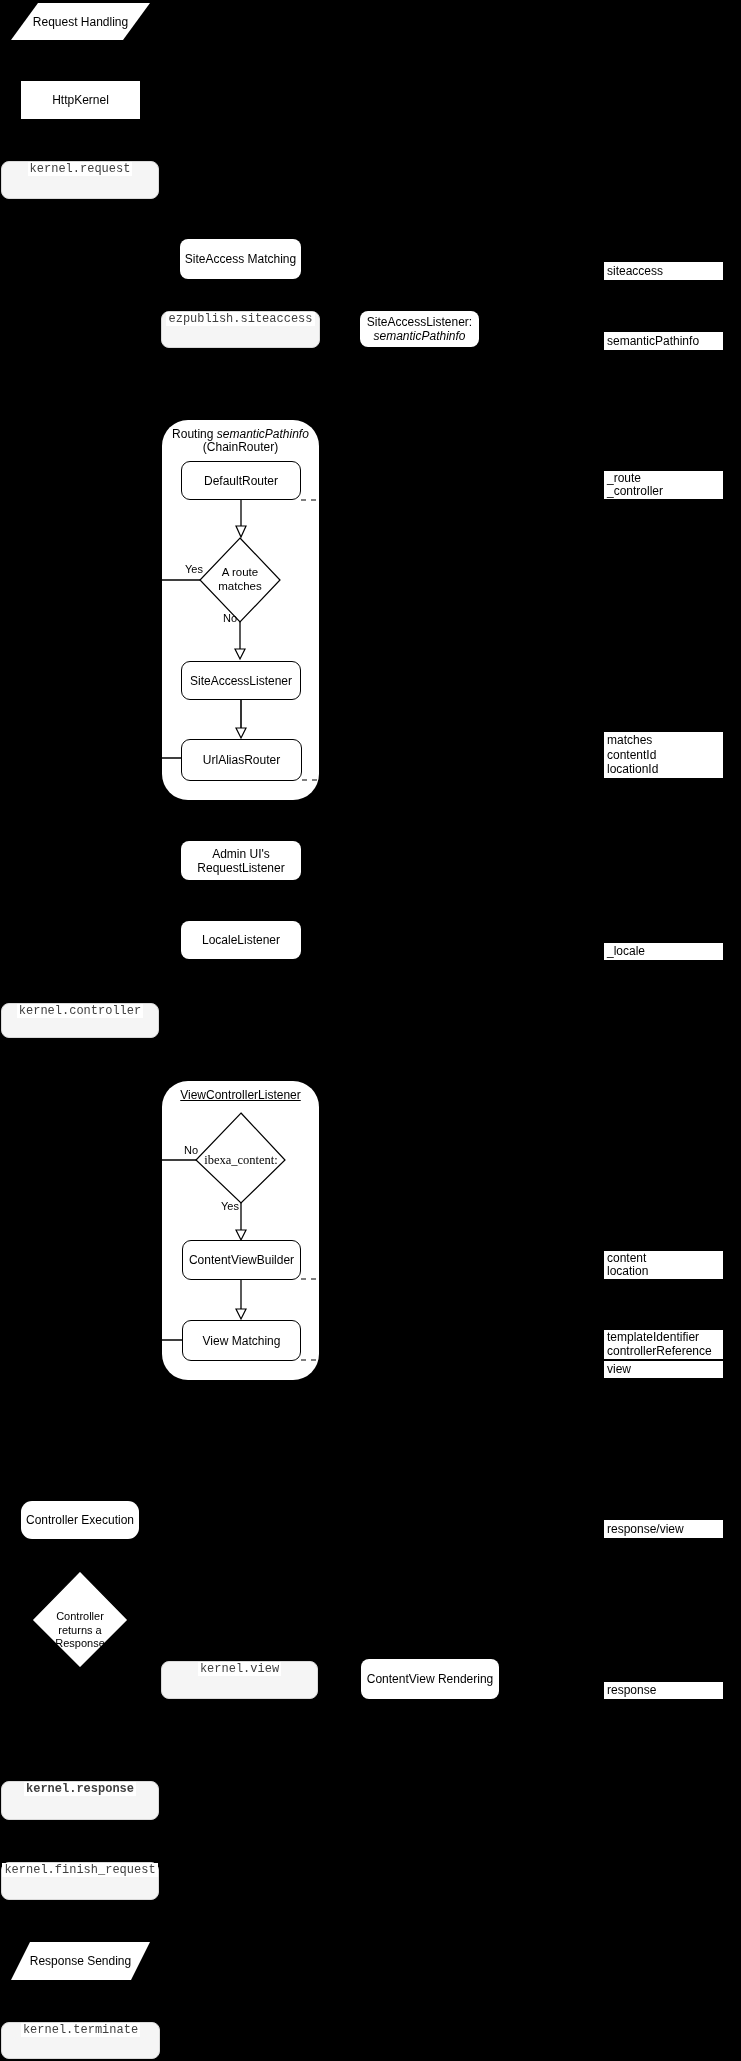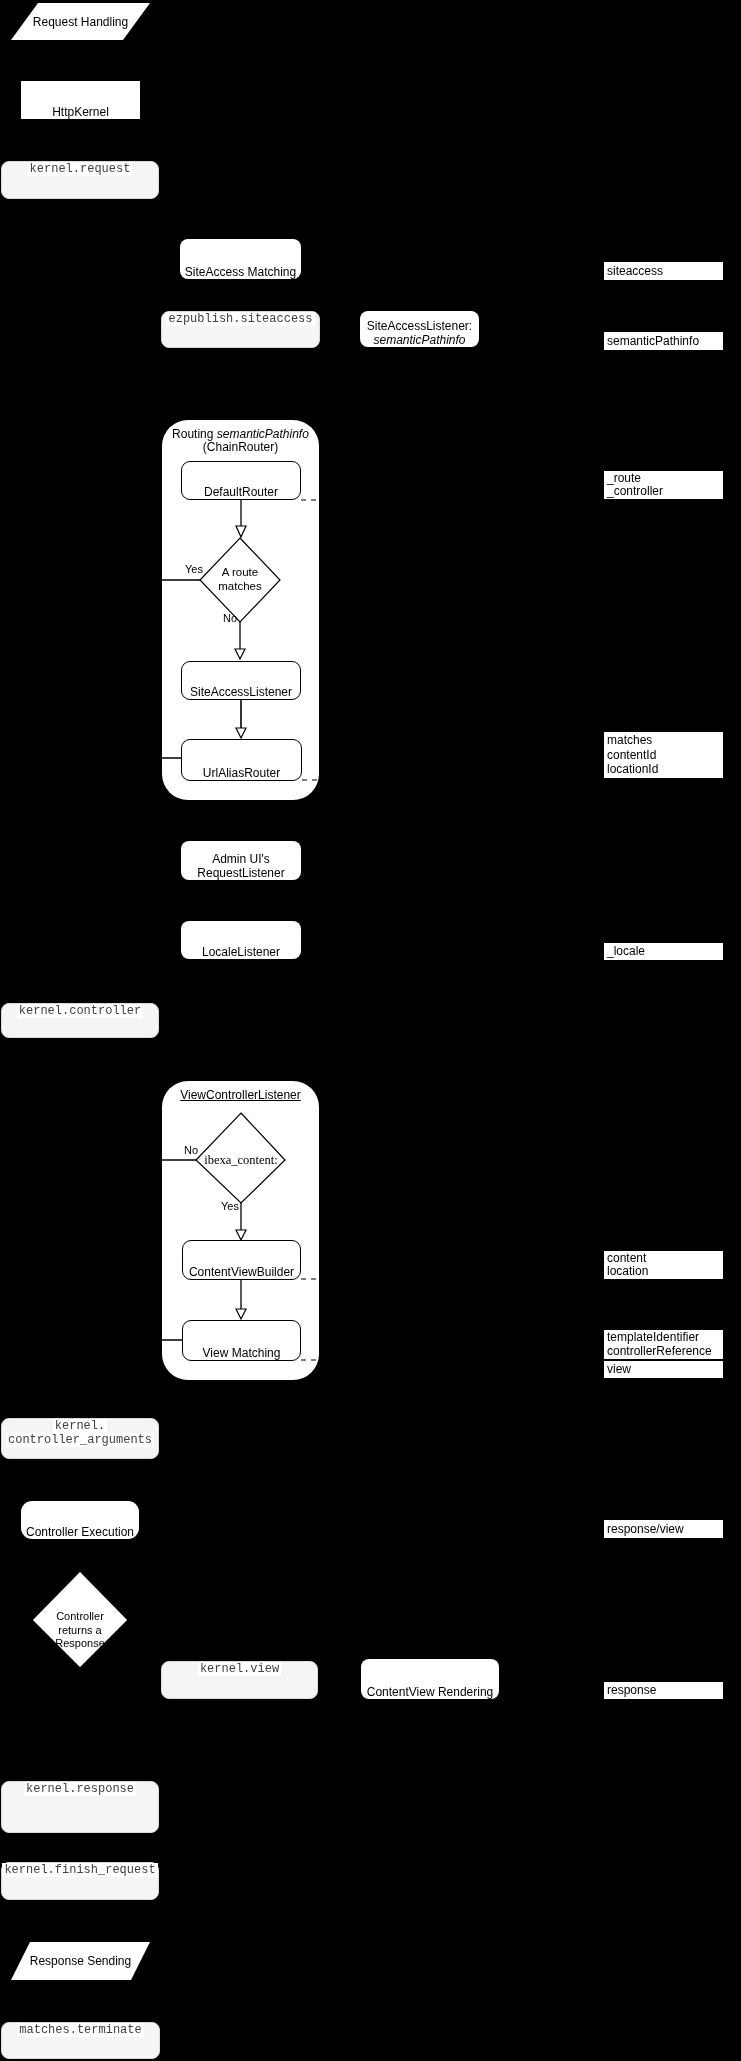--- a/index.html
+++ b/index.html
@@ -1,21 +1,21 @@
 <!DOCTYPE html>
 <html><head>
 <meta charset="utf-8">
 <style>
   html,body{margin:0;padding:0;background:#000;}
   #stage{position:relative;width:741px;height:2061px;background:#000;overflow:hidden;
          font-family:"Liberation Sans",sans-serif;color:#000;}
   .abs{position:absolute;box-sizing:border-box;}
   
   .node{background:#fff;color:#000;display:flex;flex-direction:column;align-items:center;
-        justify-content:flex-end;text-align:center;font-size:12px;line-height:14px;z-index:3;}
+        justify-content:center;text-align:center;font-size:12px;line-height:14px;z-index:3;}
   .rounded{border-radius:8px;}
   .bordered{border:1px solid #000;border-radius:9px;background:#fff;}
   
   .event{background:#f5f5f5;border:1px solid #d9d9d9;border-radius:8px;display:flex;
          flex-direction:column;align-items:center;justify-content:flex-start;z-index:3;}
   .event .strip{background:#fff;color:#404040;font-family:"Liberation Mono","DejaVu Sans Mono",monospace;
          font-size:12px;line-height:14px;padding:0 2px;white-space:nowrap;}
   
   .container-box{background:#fff;border-radius:26px;z-index:1;}
   .container-title{position:absolute;z-index:3;text-align:center;font-size:12px;line-height:13px;}
@@ -142,57 +142,53 @@
   <div class="branch-label" style="left:221px;top:1200px;">Yes</div>
 
   <div class="abs node bordered" style="left:182px;top:1240px;width:119px;height:40px;">
     <span>ContentViewBuilder</span>
   </div>
 
   <div class="abs node bordered" style="left:182px;top:1320px;width:119px;height:41px;">
     <span>View Matching</span>
   </div>
 
-  <div class="abs event" style="left:1px;top:1418px;width:158px;height:41px;">
-    <span class="strip">kernel.</span>
-    <span class="strip">controller_arguments</span>
-  </div>
 
   <div class="abs node" style="left:21px;top:1501px;width:118px;height:38px;border-radius:11px;">
     <span>Controller Execution</span>
   </div>
 
   <div class="dtext" style="left:30px;top:1610px;width:100px;font-size:11px;line-height:13.5px;">
     <span>Controller</span><br>
     <span>returns a</span><br>
     <span>Response</span>
   </div>
 
   <div class="abs event" style="left:161px;top:1661px;width:157px;height:38px;">
     <span class="strip">kernel.view</span>
   </div>
 
   <div class="abs node rounded" style="left:361px;top:1659px;width:138px;height:40px;">
     <span>ContentView Rendering</span>
   </div>
 
-  <div class="abs event" style="left:1px;top:1781px;width:158px;height:52px;">
+  <div class="abs event" style="left:1px;top:1781px;width:158px;height:39px;font-weight:bold;">
     <span class="strip">kernel.response</span>
   </div>
 
   <div class="abs event" style="left:1px;top:1862px;width:158px;height:38px;">
     <span class="strip">kernel.finish_request</span>
   </div>
 
   <div class="abs para" style="left:11px;top:1942px;width:139px;height:38px;clip-path:polygon(19px 0,100% 0,calc(100% - 19px) 100%,0 100%);">
     <span>Response Sending</span>
   </div>
 
   <div class="abs event" style="left:1px;top:2022px;width:159px;height:37px;">
-    <span class="strip">matches.terminate</span>
+    <span class="strip">kernel.terminate</span>
   </div>
 
   <div class="abs rbar" style="top:262px;height:18px;">
     <div>siteaccess</div>
   </div>
   <div class="abs rbar" style="top:332px;height:18px;">
     <div>semanticPathinfo</div>
   </div>
   <div class="abs rbar" style="top:471px;height:28px;line-height:13.5px;">
     <div>_route</div>

